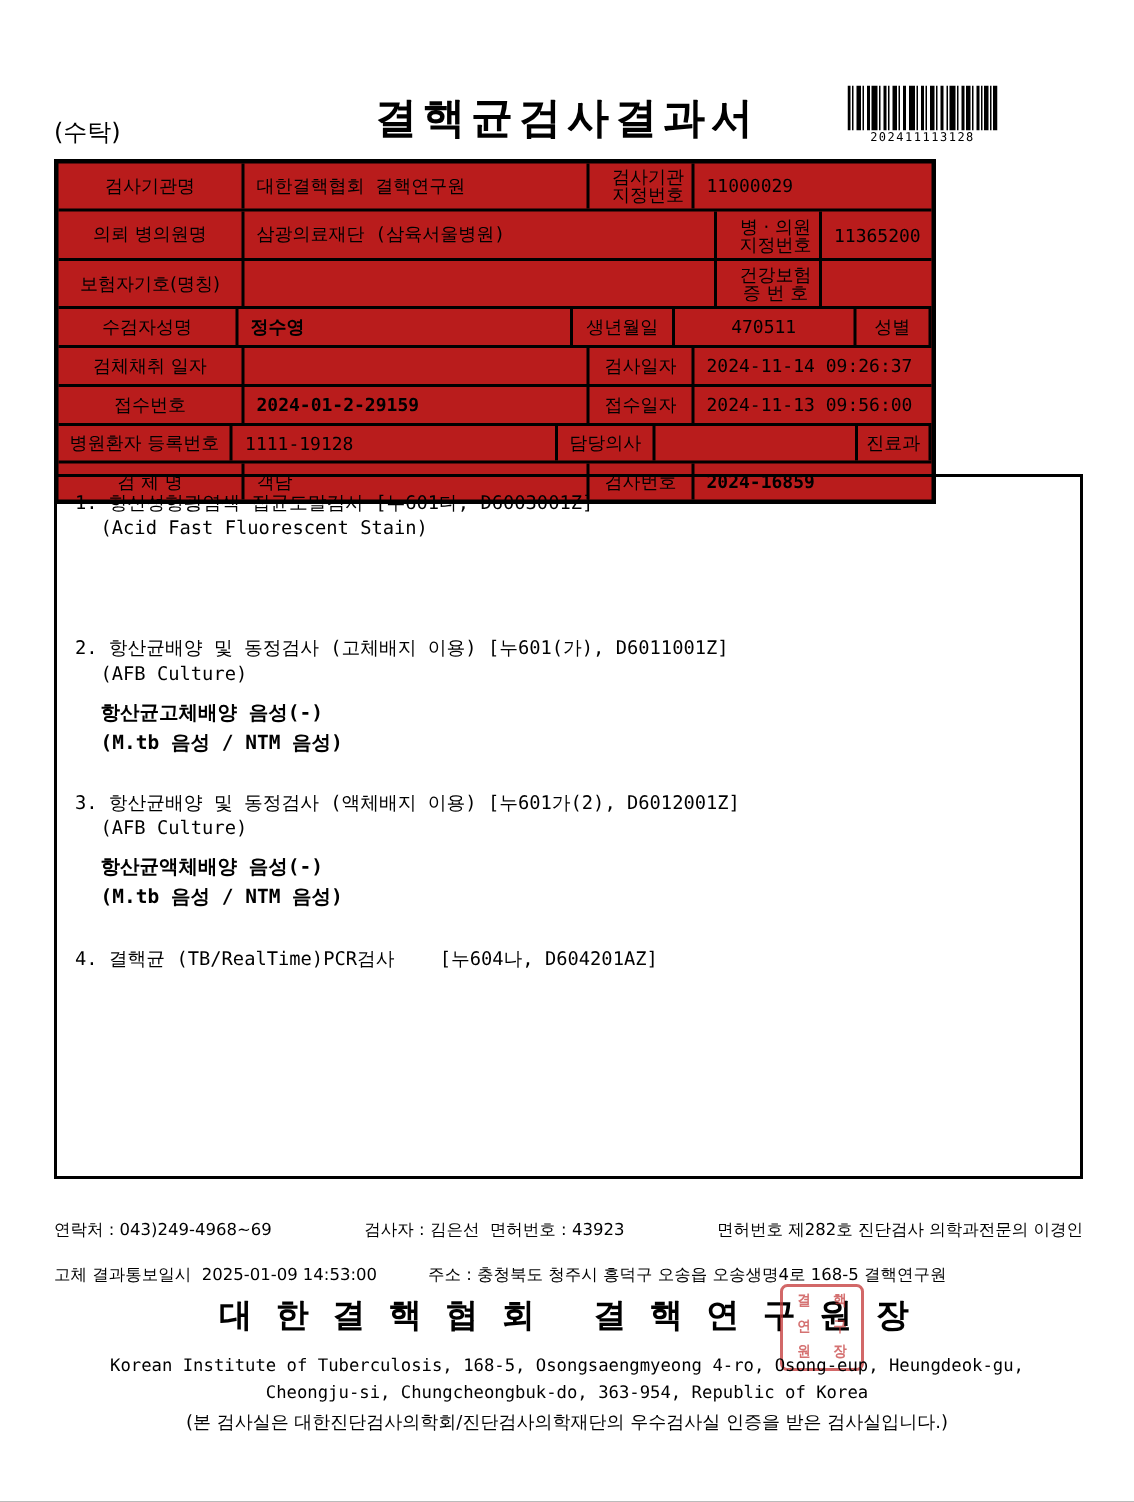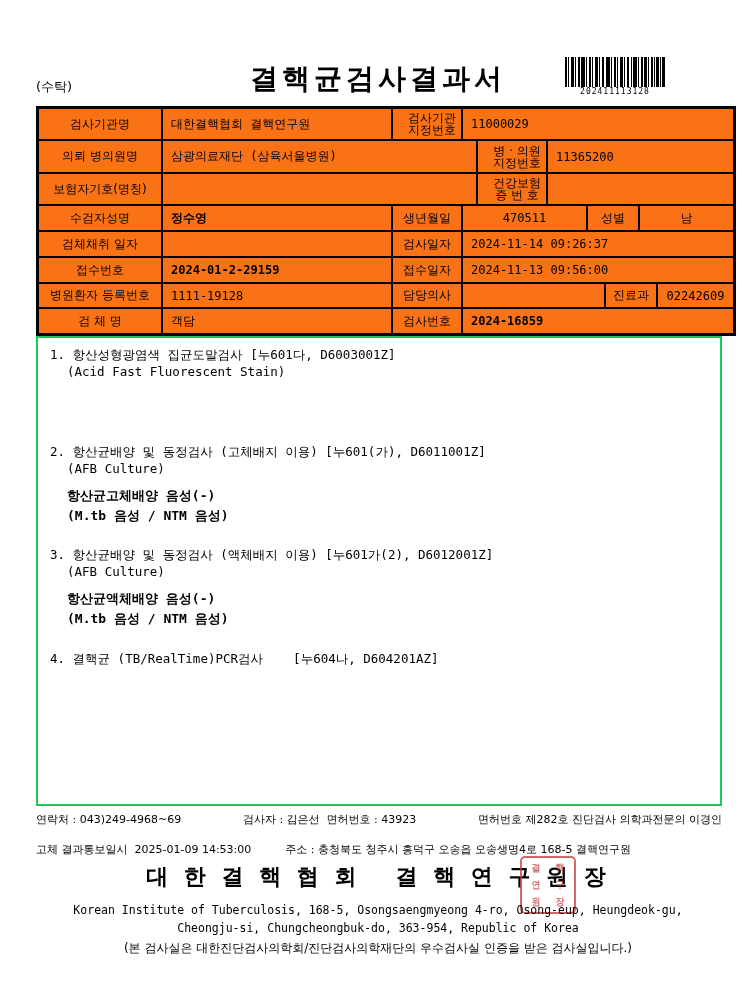--- a/index.html
+++ b/index.html
@@ -3,46 +3,46 @@
 <meta charset="utf-8">
 <style>
   html,body{margin:0;padding:0;background:#888;}
   .page{
     position:relative;width:756px;height:1001px;background:#ffffff;
     font-family:"DejaVu Sans","Liberation Sans",sans-serif;color:#000;
     overflow:hidden;margin:0 auto;
   }
   .pre{white-space:pre-wrap;}
   
-  .consignment{position:absolute;left:36px;top:78px;font-size:13px;}
+  .consignment{position:absolute;left:36px;top:78px;font-size:16px;}
   .doc-title{position:absolute;left:0;top:60px;width:100%;text-align:center;
     font-size:28px;font-weight:bold;letter-spacing:4px;}
   .barcode-wrap{position:absolute;left:565px;top:57px;width:100px;}
   .barcode-num{font-size:8px;text-align:center;letter-spacing:1px;margin-top:0;
     font-family:"DejaVu Sans Mono","Liberation Mono",monospace;}
   
-  .info-table{position:absolute;left:36px;top:106px;width:700px;
-    border:3px solid #000;box-sizing:border-box;background:#f97316;}
+  .info-table{position:absolute;left:36px;top:106px;width:588px;
+    border:3px solid #000;box-sizing:border-box;background:#b91c1c;}
   .trow{display:flex;border-bottom:2px solid #000;box-sizing:border-box;align-items:stretch;}
   .trow:last-child{border-bottom:none;}
   .cell{box-sizing:border-box;border-right:2px solid #000;display:flex;
     align-items:center;font-size:12px;overflow:hidden;}
   .cell:last-child{border-right:none;}
   .lab{justify-content:center;text-align:center;}
   .lab2{flex-direction:column;justify-content:center;line-height:12px;font-size:12px;padding-left:10px;}
   .val{padding-left:8px;font-family:"DejaVu Sans Mono","DejaVu Sans",monospace;}
   .valc{justify-content:center;font-family:"DejaVu Sans Mono","DejaVu Sans",monospace;}
   .bold{font-weight:bold;}
   .h32{height:32px}.h33{height:33px}.h26{height:26px}.h25{height:25px}.h24{height:24px}
   .wA{width:124px}.wB{width:230px}.wB2{width:315px}.wC{width:70px}
   .wBirth{width:125px}.wSex{width:52px}.wEmpty{width:143px}.wDept{width:52px}
   .grow{flex:1}
   
-  .results-box{position:absolute;left:36px;top:336px;width:686px;height:470px;
-    border:2px solid #22c55e;box-sizing:border-box;}
+  .results-box{position:absolute;left:36px;top:316px;width:686px;height:470px;
+    border:2px solid #000000;box-sizing:border-box;}
   .ritem{position:absolute;left:12px;right:10px;font-size:12.5px;line-height:17px;
     font-family:"DejaVu Sans Mono","DejaVu Sans",monospace;}
   .r1{top:8px}.r2{top:105px}.r3{top:208px}.r4{top:312px}
   .rsub{padding-left:17px;}
   .rresult{padding-left:17px;font-weight:bold;font-size:13px;margin-top:10px;}
   .rdetail{padding-left:17px;font-weight:bold;font-size:13px;margin-top:3px;}
   
   .f-line1{position:absolute;left:36px;top:812px;width:686px;display:flex;
     justify-content:space-between;font-size:11px;}
   .f-line2{position:absolute;left:36px;top:842px;width:650px;display:flex;font-size:11px;}

